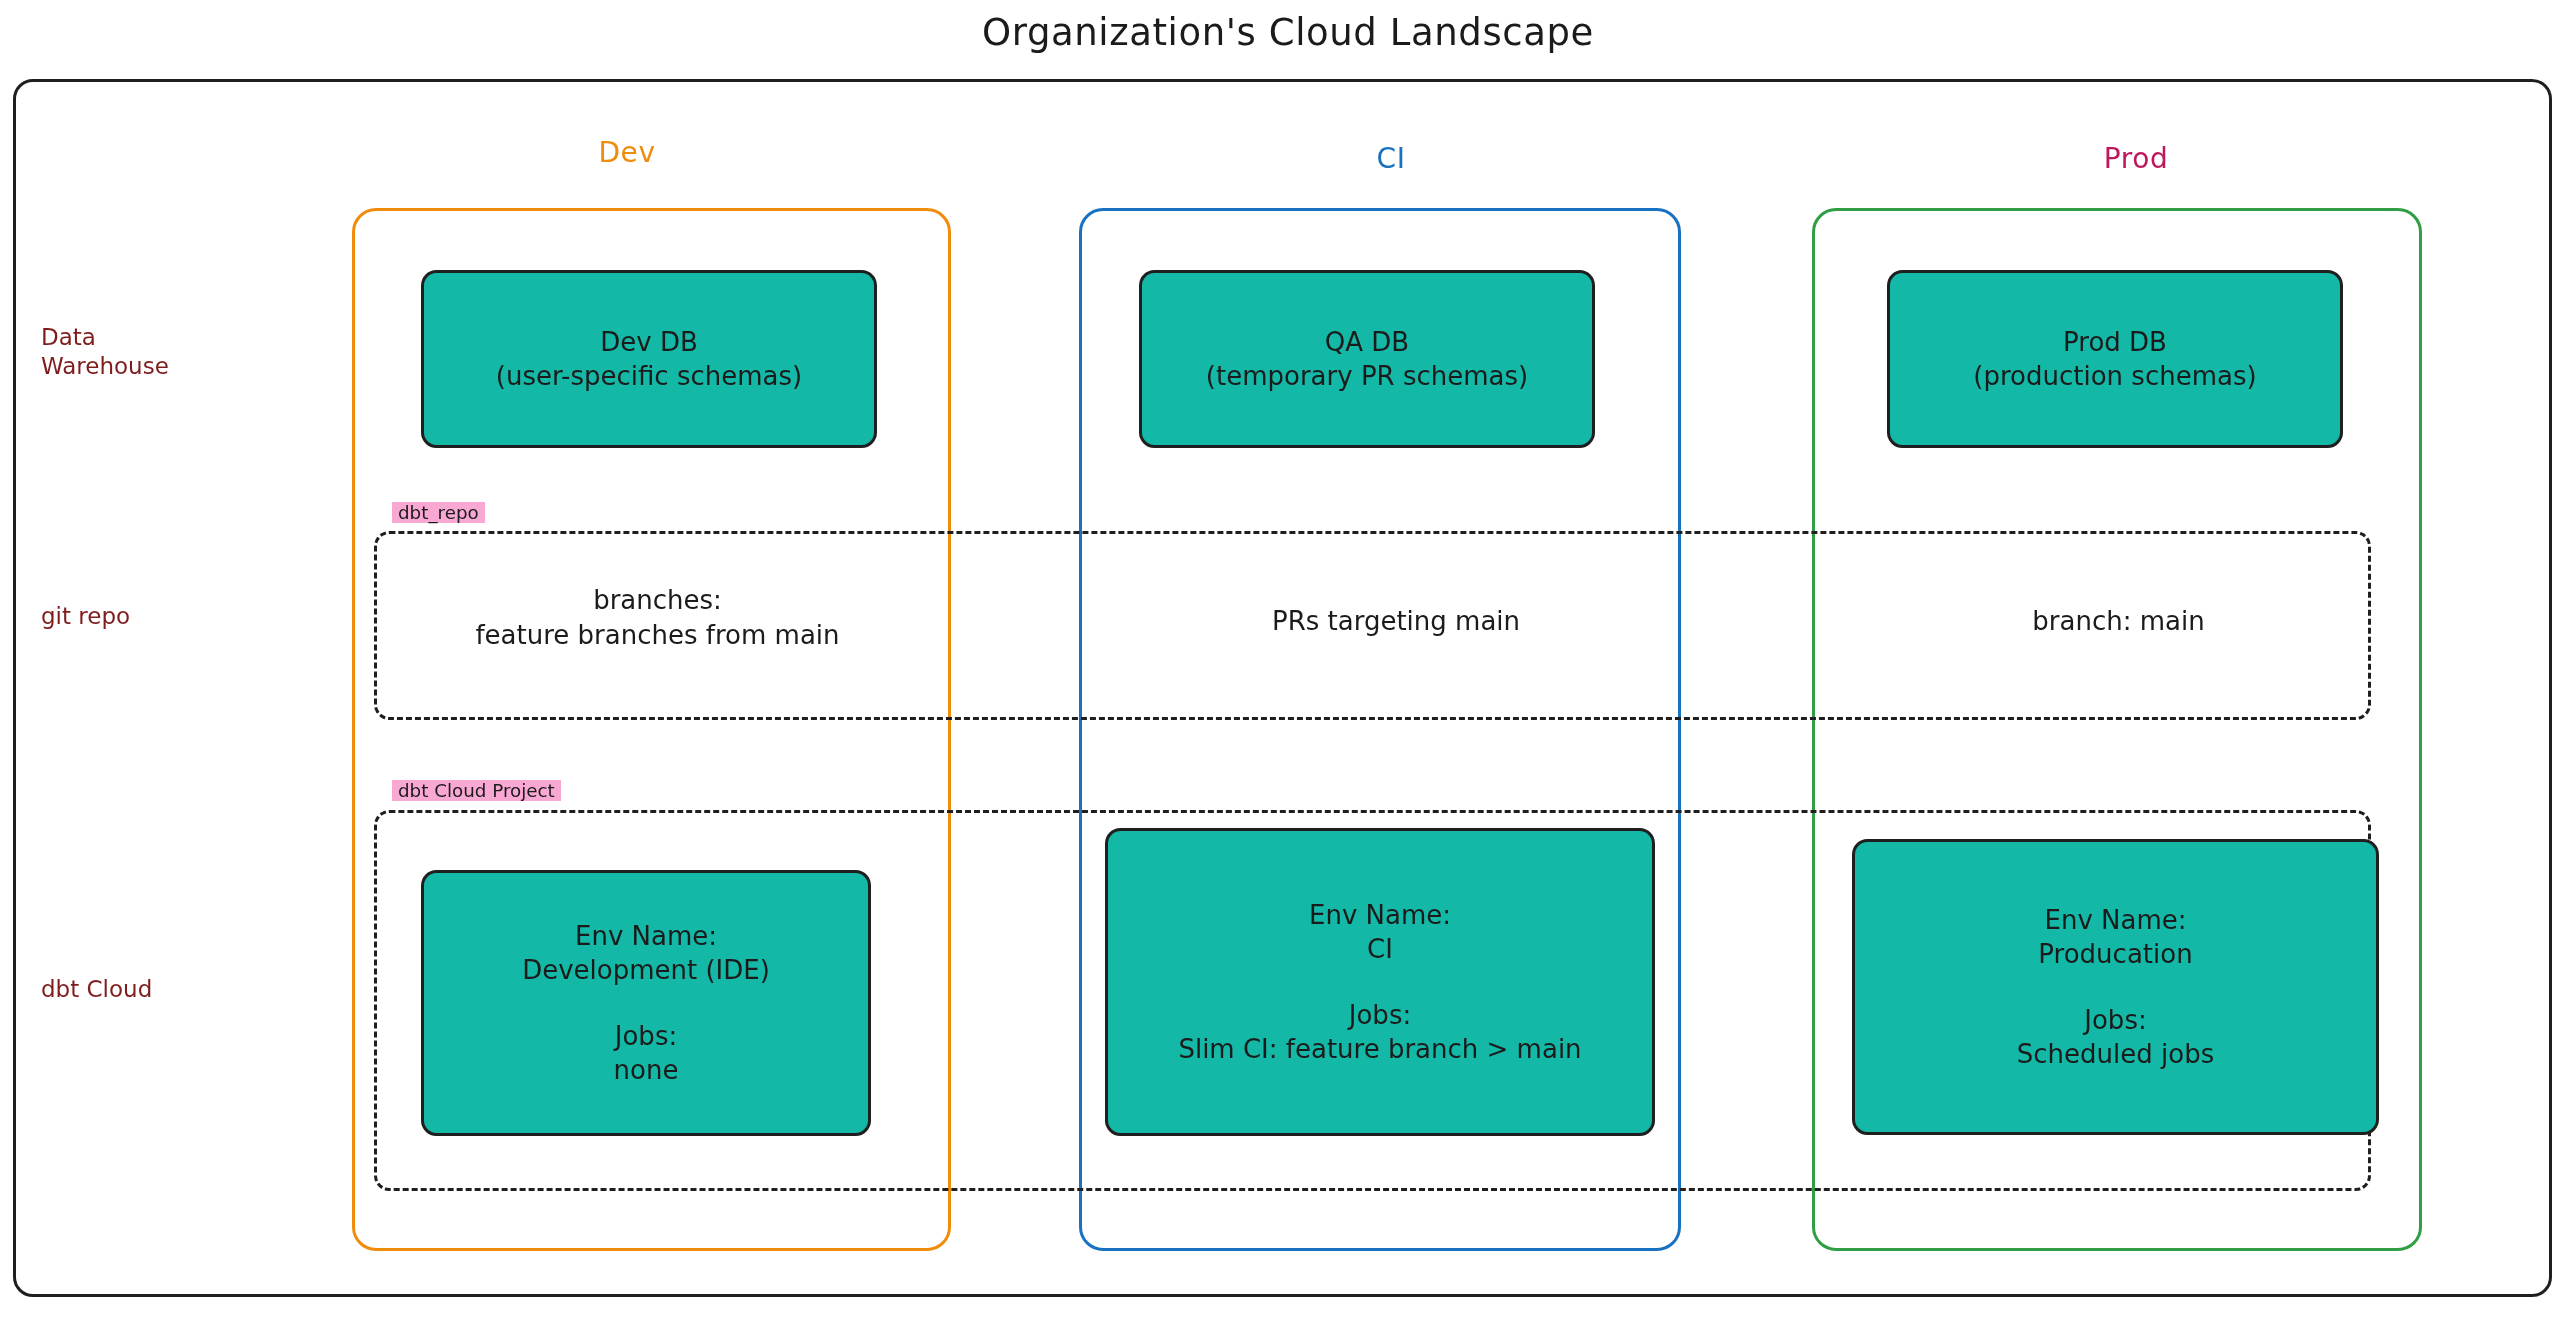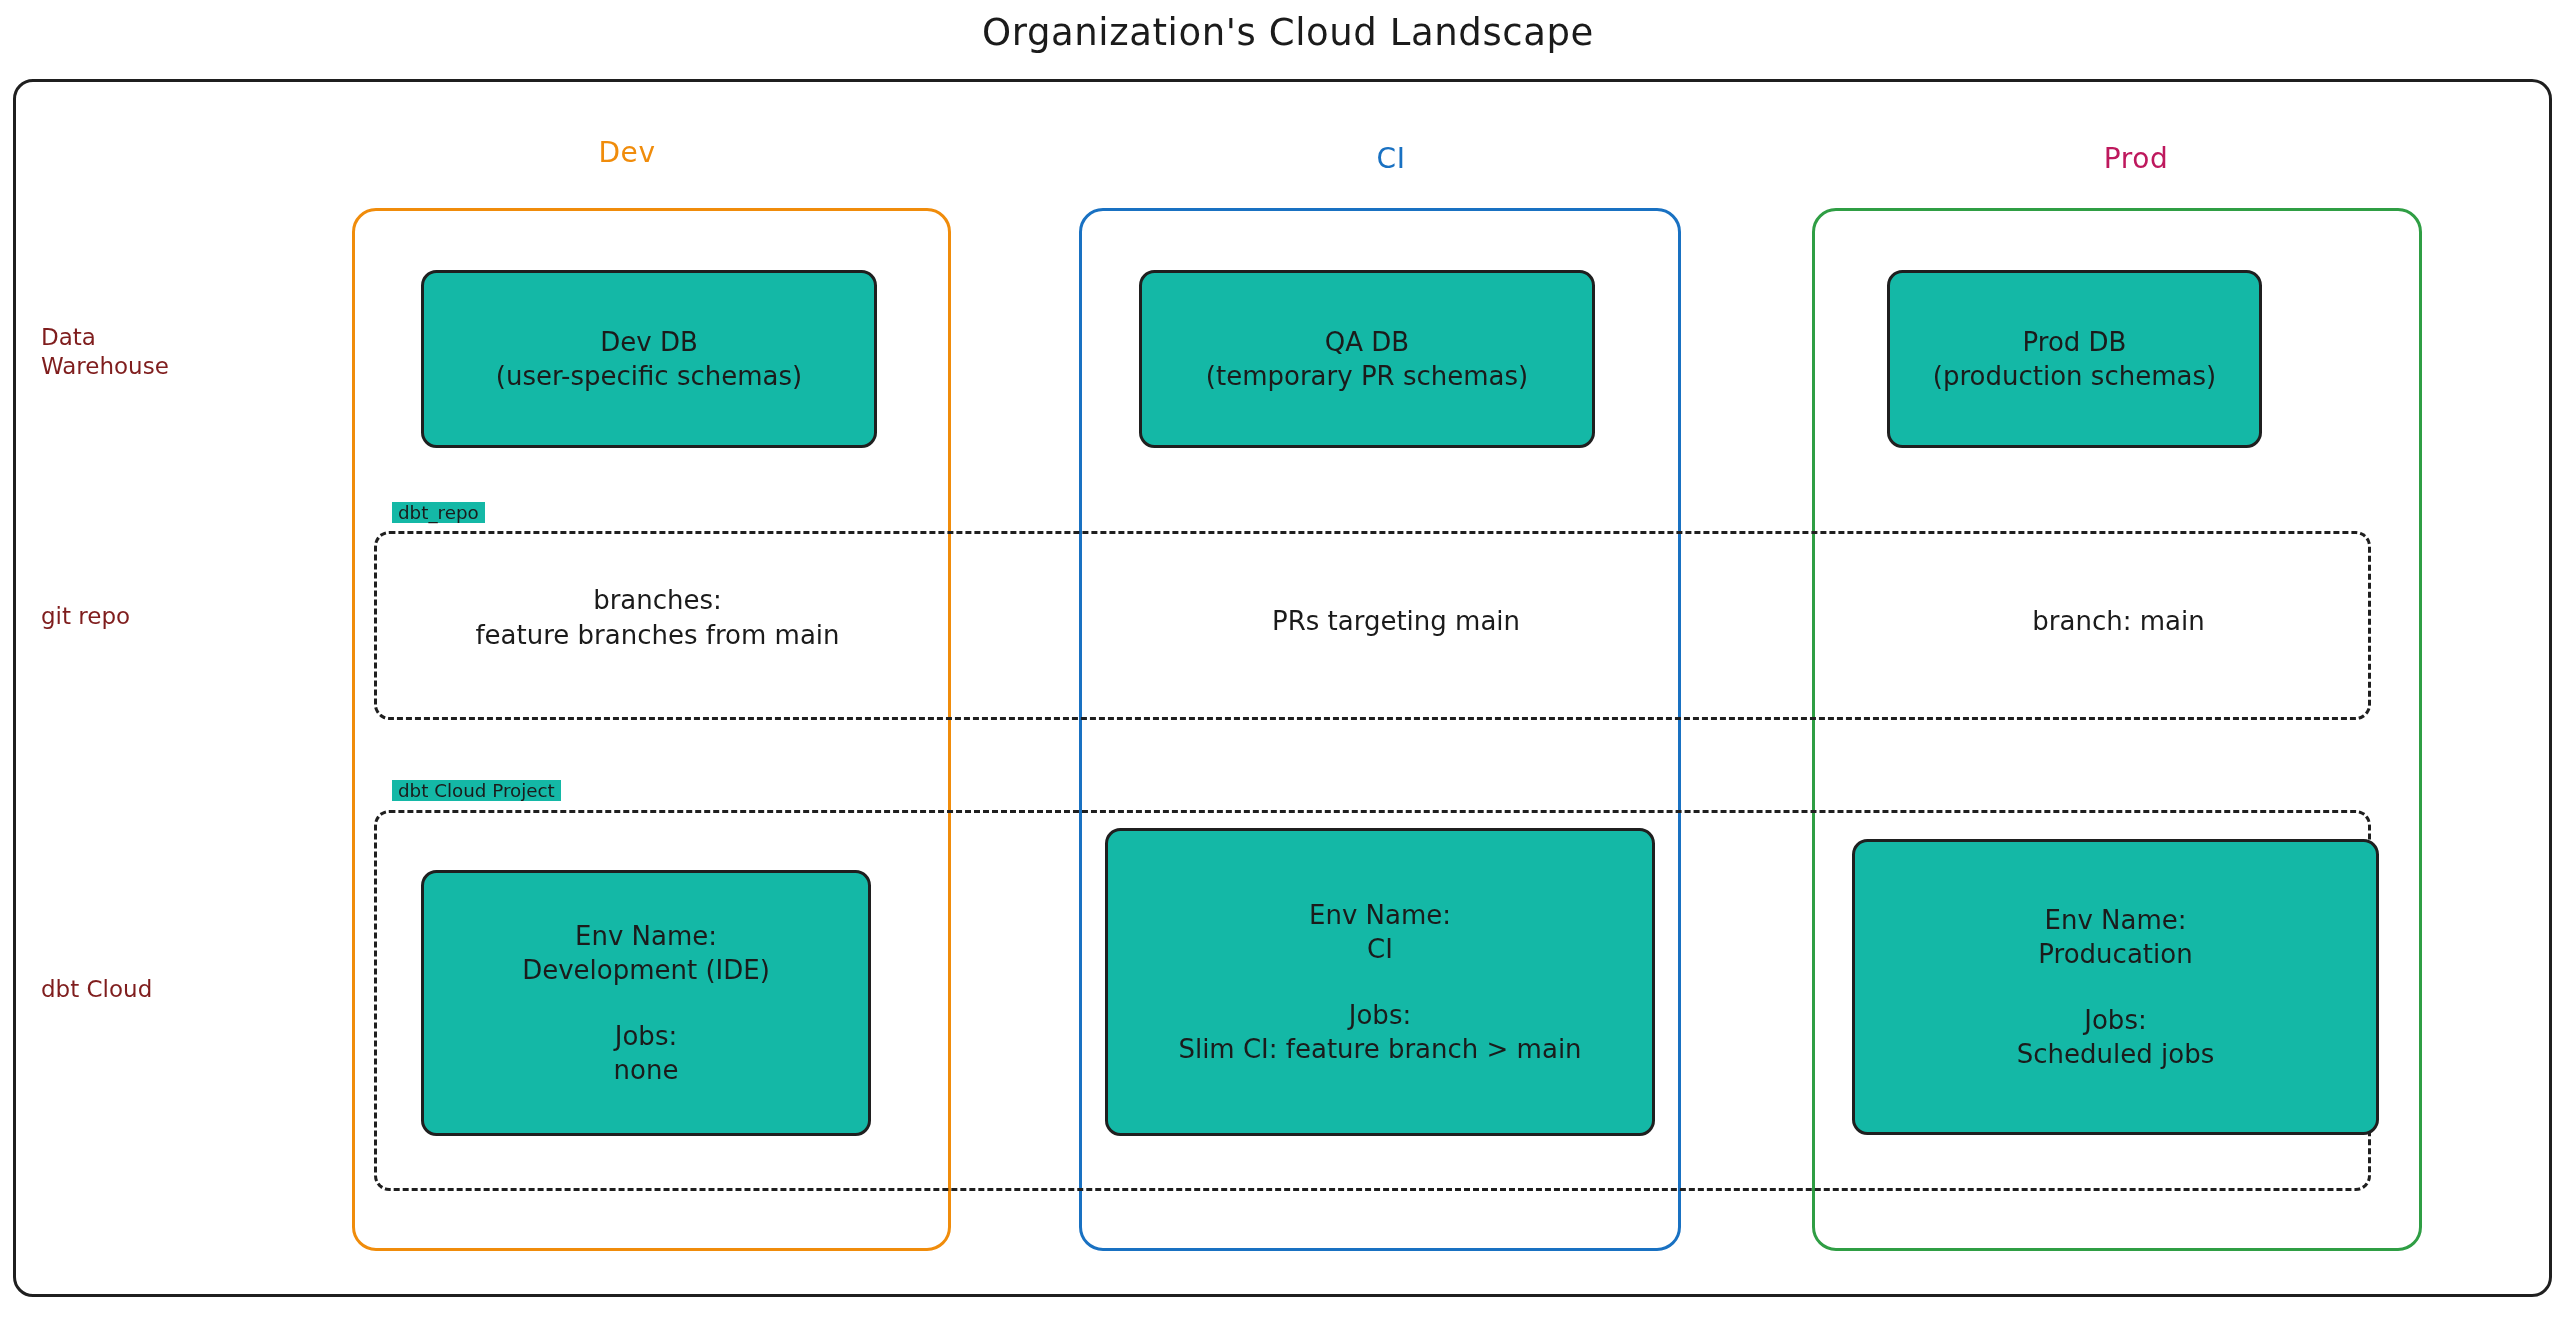--- a/index.html
+++ b/index.html
@@ -87,21 +87,21 @@
     border-radius: 15.4px;
     box-sizing: border-box;
     background: transparent;
   }
   .cluster.repo  { left: 374px; top: 531px;  width: 1997px; height: 189px; }
   .cluster.proj  { left: 374px; top: 810px; width: 1997px; height: 381px; }
   .cluster-label {
     position: absolute;
     font-size: 18.3px;
     color: #1b1b1b;
-    background: #14b8a6;
+    background: #f9a8d4;
     padding: 0 6px;
     white-space: nowrap;
   }
   .cluster-label.repo { left: 392px; top: 502px; }
   .cluster-label.proj { left: 392px; top: 780px; }
 
   
   .node {
     position: absolute;
     border: 3px solid #1f1f1f;
@@ -116,21 +116,21 @@
     font-size: 26px;
     line-height: 1.32;
     color: #1b1b1b;
     white-space: pre-line;
     padding: 6px 10.7px;
   }
 
   
   .node.dw-dev  { left: 421px;  top: 270px; width: 456px;  height: 178px; }
   .node.dw-ci   { left: 1139px; top: 270px; width: 456px;  height: 178px; }
-  .node.dw-prod { left: 1887px; top: 270px; width: 375px;  height: 178px; }
+  .node.dw-prod { left: 1887px; top: 270px; width: 456px;  height: 178px; }
 
   
   .repo-text {
     position: absolute;
     text-align: center;
     font-size: 26px;
     line-height: 1.34;
     color: #1b1b1b;
     white-space: pre-line;
   }

